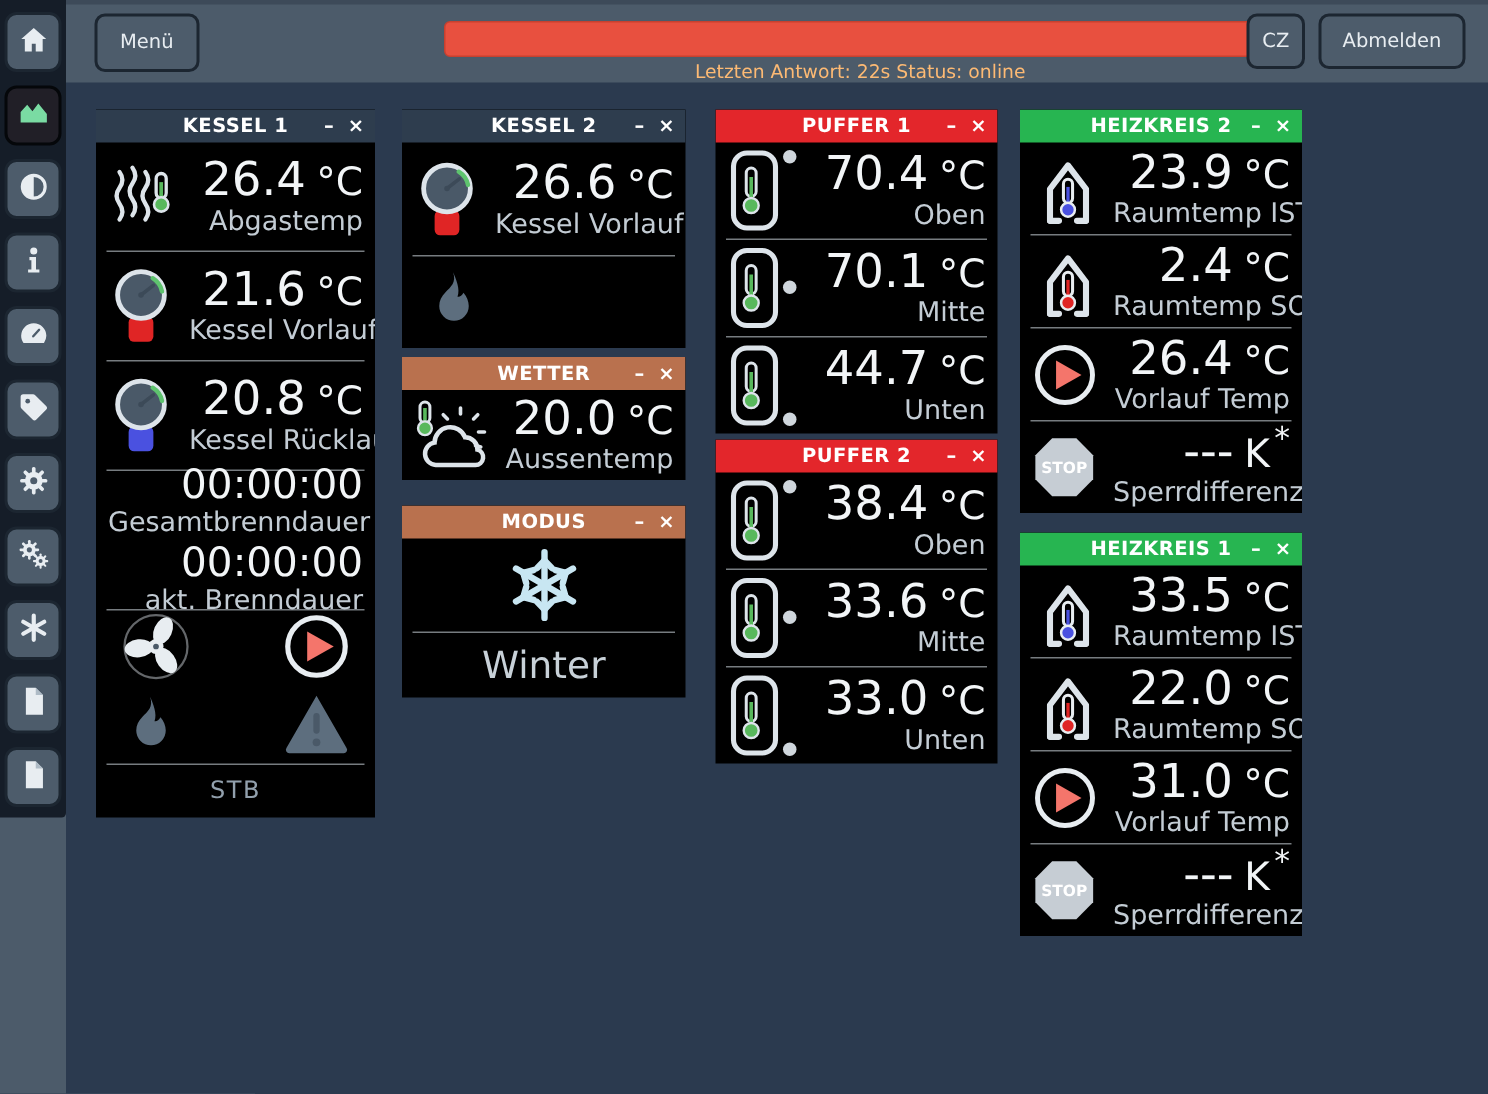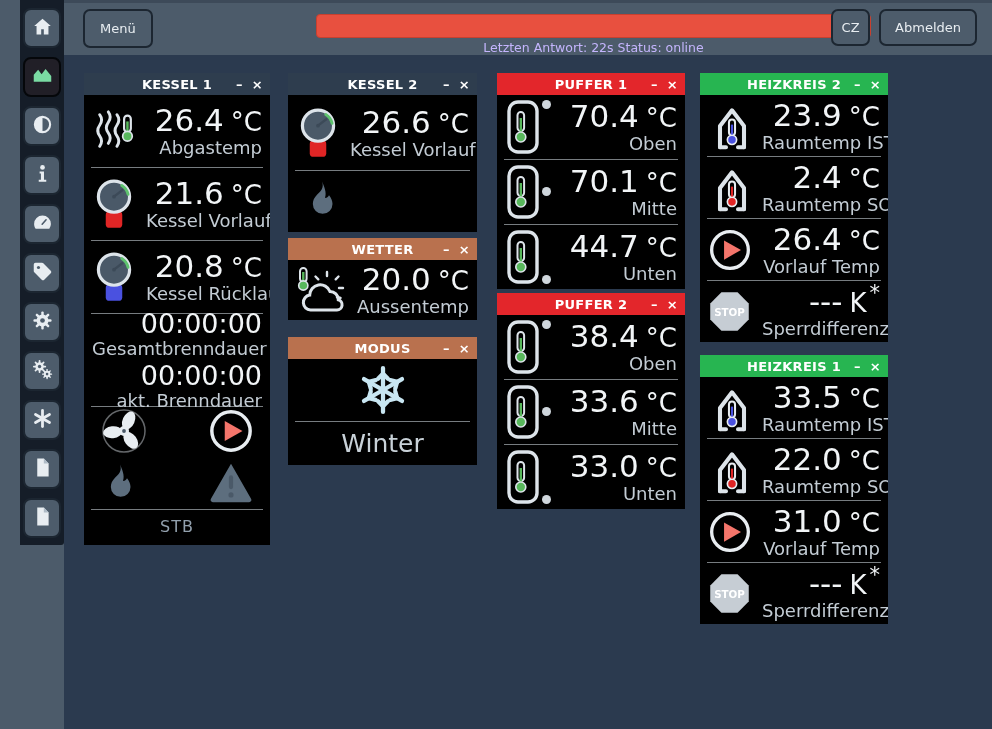--- a/index.html
+++ b/index.html
@@ -2,21 +2,21 @@
 <html><head>
 <meta charset="utf-8">
 <style>
   * { box-sizing: border-box; margin: 0; padding: 0; }
   html,body { width: 992px; height: 729px; }
   body {
     font-family: "DejaVu Sans", "Liberation Sans", sans-serif;
     background: #4c5b6a;
     overflow: hidden;
   }
-  .app { display: flex; width: 992px; height: 729px; padding-left: 20px; }
+  .app { display: flex; width: 992px; height: 729px; }
 
   
   .rail { width: 44px; flex: none; background: #4c5b6a; }
   .rail-inner {
     background: #151d28;
     padding: 8px 3px 7px 3px;
     display: flex; flex-direction: column; gap: 9px;
     border-bottom-right-radius: 3px;
   }
   .rail-btn {
@@ -38,21 +38,21 @@
   .btn {
     background: #4d5c6b; border: 2px solid #1c2631; border-radius: 7px;
     color: #e8edf1; font-size: 13px; font-family: inherit;
     display: flex; align-items: center; justify-content: center; cursor: pointer;
   }
   .menu-btn { position: absolute; left: 19px; top: 6px; height: 39px; padding: 0 15px; }
   .status-block { position: absolute; left: 252px; top: 11px; width: 555px; text-align: center; }
   .progress-bar {
     height: 24px; border-radius: 4px; background: #e8503f; border: 1px solid #c8402f;
   }
-  .status-caption { margin-top: 2px; font-size: 12.5px; color: #c4b5fd; }
+  .status-caption { margin-top: 2px; font-size: 12.5px; color: #fdba74; }
   .top-right { position: absolute; right: 15px; top: 6px; display: flex; gap: 9px; }
   .lang-btn { height: 37px; width: 39px; }
   .logout-btn { height: 37px; padding: 0 14px; }
 
   
   .content { flex: 1; background: #2b3a4f; position: relative; }
 
   .panel { position: absolute; background: #000000; overflow: hidden; }
   .panel-header {
     height: 22px; display: flex; align-items: center; justify-content: center;

